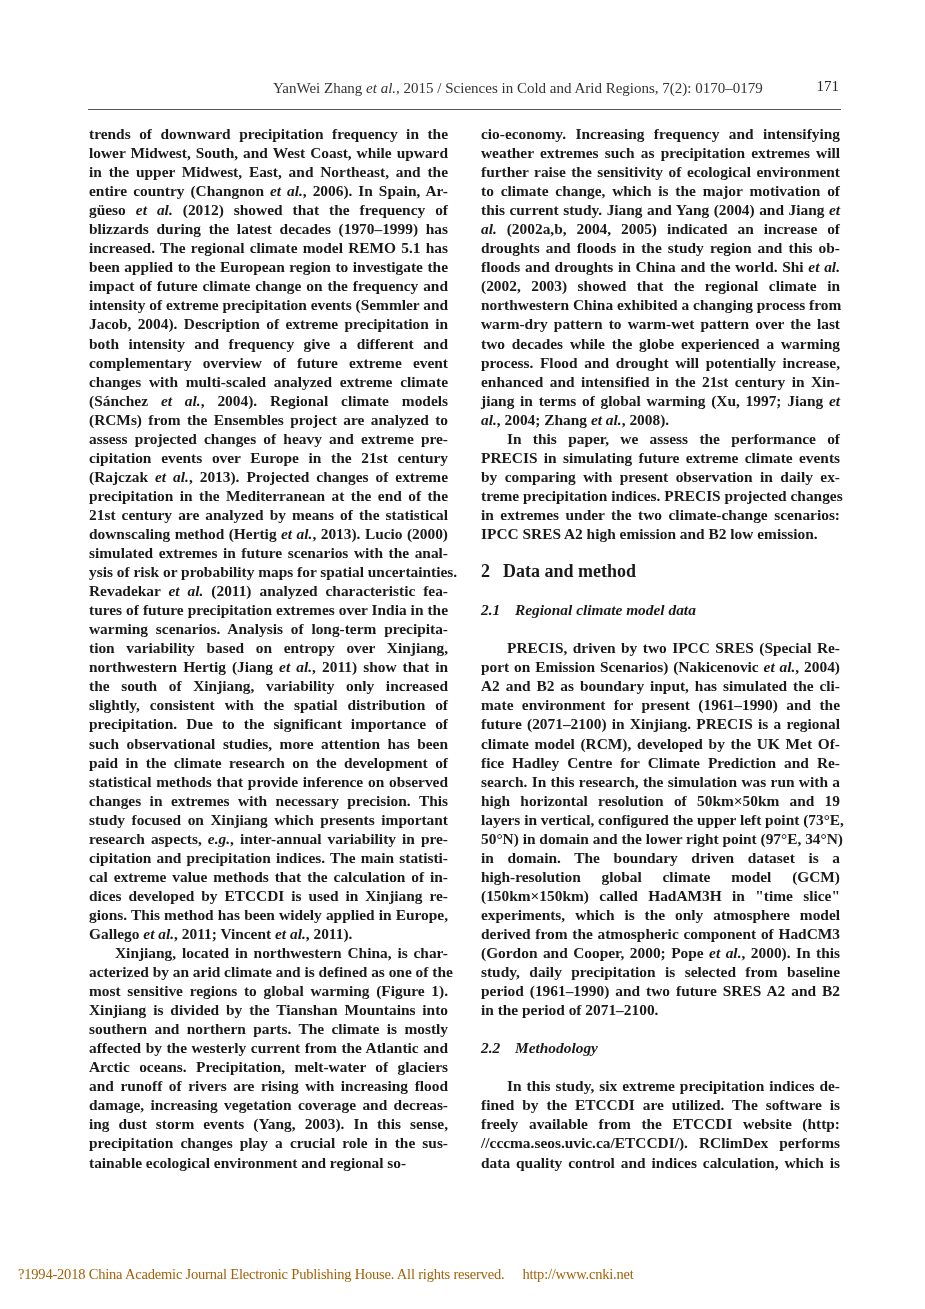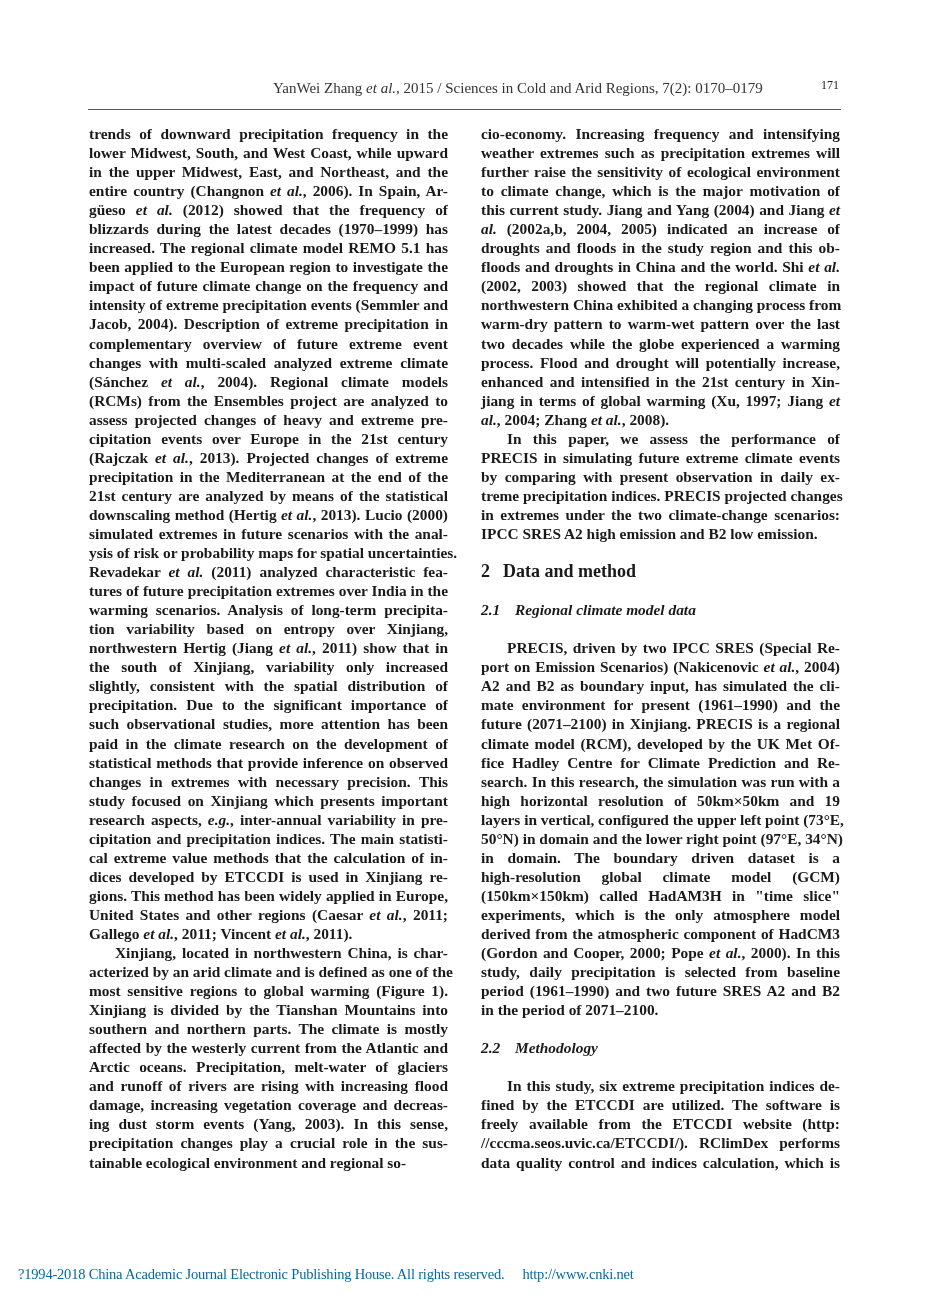--- a/index.html
+++ b/index.html
@@ -1,34 +1,34 @@
 <!DOCTYPE html>
 <html><head>
 <meta charset="utf-8">
 <style>
   html, body { margin: 0; padding: 0; background: #ffffff; }
   body { width: 925px; height: 1309px; position: relative; overflow: hidden;
          font-family: "Liberation Serif", "DejaVu Serif", serif; color: #1a1a1a; }
   .running-head { position: absolute; left: 88px; top: 78px; width: 753px; height: 22px; }
   .running-head .cite { position: absolute; left: 185px; top: 2px; font-size: 15px; color: #333; white-space: nowrap; text-align: center; }
-  .running-head .pageno { position: absolute; right: 2px; top: 0px; font-size: 12px; color: #222; }
+  .running-head .pageno { position: absolute; right: 2px; top: 0px; font-size: 15px; color: #222; }
   .head-rule { position: absolute; left: 88px; top: 109px; width: 753px; height: 0; border-top: 1.2px solid #555; }
   .col { position: absolute; top: 124px; width: 359px; font-size: 15.4px; line-height: 19.05px; font-weight: bold; }
   .col.left { left: 89px; }
   .col.right { left: 481px; }
   .ln { display: block; white-space: nowrap; text-align: justify; text-align-last: justify; height: 19.05px; overflow: visible; }
   .ln.last { text-align-last: left; }
   .ln.indent { padding-left: 26px; }
   .gap { display: block; height: 19.05px; }
   .sec { display: block; white-space: nowrap; font-size: 18px; height: 19.05px; }
   .sec .num { display: inline-block; width: 22px; }
   .subsec { display: block; white-space: nowrap; font-style: italic; height: 19.05px; }
   .subsec .num { display: inline-block; width: 34px; }
   i { font-style: italic; }
-  .footer { position: absolute; left: 18px; top: 1266px; font-size: 14.5px; color: #0369a1; white-space: nowrap;
+  .footer { position: absolute; left: 18px; top: 1266px; font-size: 14.5px; color: #a16207; white-space: nowrap;
             font-family: "Liberation Serif", serif; letter-spacing: -0.2px; }
   .footer .url { margin-left: 18px; }
 </style>
 </head>
 <body>
 
 <div class="running-head">
   <span class="cite"><span>YanWei Zhang </span><i>et al.</i><span>, 2015 / Sciences in Cold and Arid Regions, 7(2): 0170–0179</span></span>
   <span class="pageno">171</span>
 </div>
@@ -39,20 +39,21 @@
     <span class="ln">lower Midwest, South, and West Coast, while upward</span>
     <span class="ln">in the upper Midwest, East, and Northeast, and the</span>
     <span class="ln"><span>entire country (Changnon </span><i>et al.</i><span>, 2006). In Spain, Ar-</span></span>
     <span class="ln"><span>güeso </span><i>et al.</i><span> (2012) showed that the frequency of</span></span>
     <span class="ln">blizzards during the latest decades (1970–1999) has</span>
     <span class="ln">increased. The regional climate model REMO 5.1 has</span>
     <span class="ln">been applied to the European region to investigate the</span>
     <span class="ln">impact of future climate change on the frequency and</span>
     <span class="ln">intensity of extreme precipitation events (Semmler and</span>
     <span class="ln">Jacob, 2004). Description of extreme precipitation in</span>
+    <span class="ln">both intensity and frequency give a different and</span>
     <span class="ln">complementary overview of future extreme event</span>
     <span class="ln">changes with multi-scaled analyzed extreme climate</span>
     <span class="ln"><span>(Sánchez </span><i>et al.</i><span>, 2004). Regional climate models</span></span>
     <span class="ln">(RCMs) from the Ensembles project are analyzed to</span>
     <span class="ln">assess projected changes of heavy and extreme pre-</span>
     <span class="ln">cipitation events over Europe in the 21st century</span>
     <span class="ln"><span>(Rajczak </span><i>et al.</i><span>, 2013). Projected changes of extreme</span></span>
     <span class="ln">precipitation in the Mediterranean at the end of the</span>
     <span class="ln">21st century are analyzed by means of the statistical</span>
     <span class="ln"><span>downscaling method (Hertig </span><i>et al.</i><span>, 2013). Lucio (2000)</span></span>
@@ -69,21 +70,20 @@
     <span class="ln">such observational studies, more attention has been</span>
     <span class="ln">paid in the climate research on the development of</span>
     <span class="ln">statistical methods that provide inference on observed</span>
     <span class="ln">changes in extremes with necessary precision. This</span>
     <span class="ln">study focused on Xinjiang which presents important</span>
     <span class="ln"><span>research aspects, </span><i>e.g.</i><span>, inter-annual variability in pre-</span></span>
     <span class="ln">cipitation and precipitation indices. The main statisti-</span>
     <span class="ln">cal extreme value methods that the calculation of in-</span>
     <span class="ln">dices developed by ETCCDI is used in Xinjiang re-</span>
     <span class="ln">gions. This method has been widely applied in Europe,</span>
-    <span class="ln"><span>United States and other regions (Caesar </span><i>et al.</i><span>, 2011;</span></span>
     <span class="ln last"><span>Gallego </span><i>et al.</i><span>, 2011; Vincent </span><i>et al.</i><span>, 2011).</span></span>
     <span class="ln indent">Xinjiang, located in northwestern China, is char-</span>
     <span class="ln">acterized by an arid climate and is defined as one of the</span>
     <span class="ln">most sensitive regions to global warming (Figure 1).</span>
     <span class="ln">Xinjiang is divided by the Tianshan Mountains into</span>
     <span class="ln">southern and northern parts. The climate is mostly</span>
     <span class="ln">affected by the westerly current from the Atlantic and</span>
     <span class="ln">Arctic oceans. Precipitation, melt-water of glaciers</span>
     <span class="ln">and runoff of rivers are rising with increasing flood</span>
     <span class="ln">damage, increasing vegetation coverage and decreas-</span>

